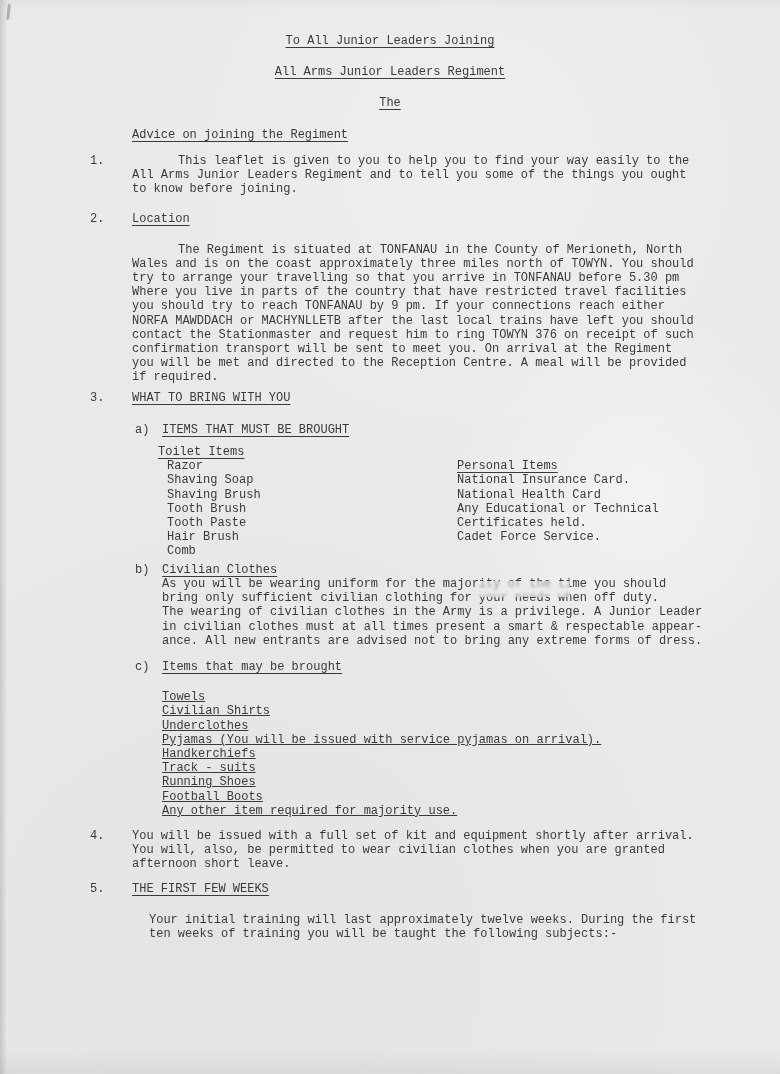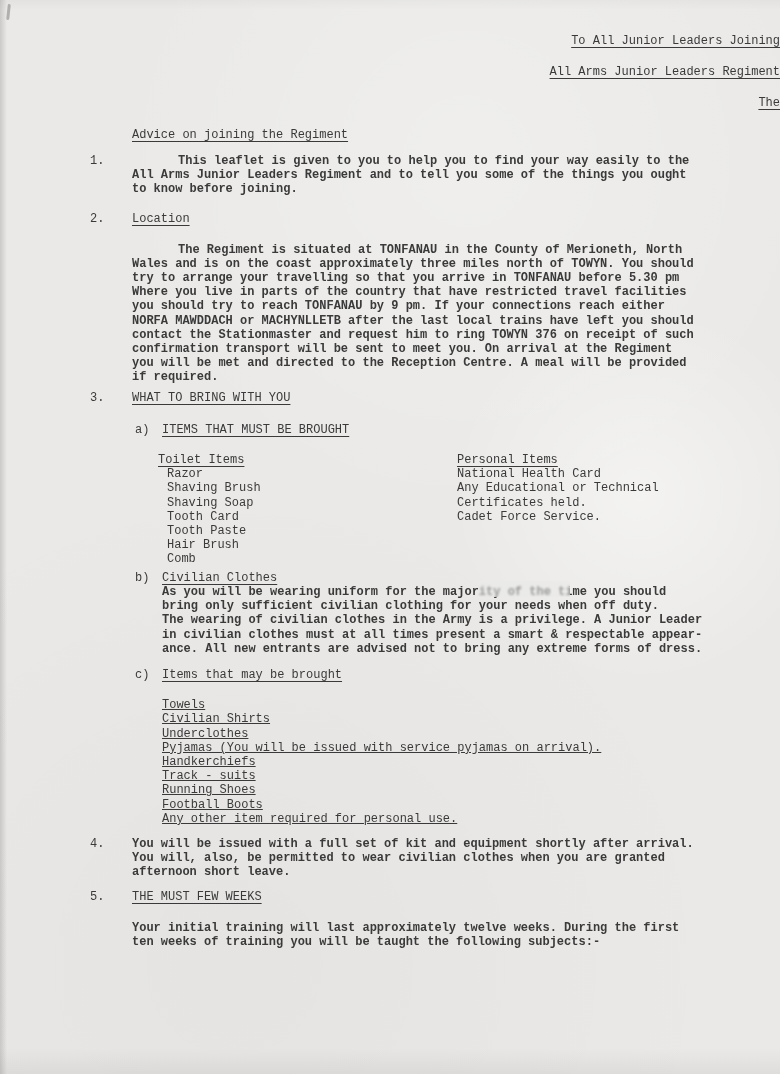--- a/index.html
+++ b/index.html
@@ -27,64 +27,65 @@
     color: var(--ink, #3a3a3a);
     padding-top: 34px;
     box-sizing: border-box;
   }
   .u {
     text-decoration: underline;
     text-underline-offset: 3px;
     text-decoration-thickness: 1px;
     font-family: Liberation Mono, monospace;
   }
-  .center { text-align: right; }
+  .center { text-align: center; }
   .title { margin-bottom: 17px; white-space: pre; }
   .title span { text-decoration: underline; text-underline-offset: 3px; }
   .subheading {
     margin-left: 132px;
     margin-bottom: 12px;
     white-space: pre;
   }
   .sec {
     position: relative;
     padding-left: 132px;
   }
   .num {
     position: absolute;
     left: 90px;
     top: 0;
     white-space: pre;
   }
-  .para { white-space: pre-wrap; font-weight: bold; }
+  .para { white-space: pre-wrap; }
   .indent { text-indent: 46px; }
   .sec-heading { white-space: pre; display: inline-block; }
   .mt16 { margin-top: 16px; }
   .mt18 { margin-top: 18px; }
-  .mt17 { margin-top: 17px; }
+  .mt17 { margin-top: 17px; margin-left: 17px; }
   .mt12 { margin-top: 12px; }
   .mt11 { margin-top: 11px; }
   .mt10 { margin-top: 10px; }
   .mt6  { margin-top: 6px; }
   .mt4  { margin-top: 4px; }
   .sub {
     position: relative;
     padding-left: 27px;
     margin-left: 3px;
   }
   .sub-label {
     position: absolute;
     left: 0;
     top: 0;
     white-space: pre;
   }
   .cols {
     display: flex;
     margin-left: 26px;
-    margin-top: 16px;
+    margin-top: 8px;
+    align-items: center;
   }
   .col-left { width: 299px; }
   .col-left .items { padding-left: 9px; }
   .col-right { flex: 1; }
   .line { white-space: pre; }
   .items.mt16 { margin-top: 16px; text-decoration: underline; }
   .smudge {
     position: absolute;
     left: 478px;
     top: 581px;
@@ -148,31 +149,32 @@
     <div class="sub mt18">
       <span class="sub-label">a)</span>
       <span class="sec-heading u">ITEMS THAT MUST BE BROUGHT</span>
     </div>
 
     <div class="cols">
       <div class="col-left">
         <div class="line u">Toilet Items</div>
         <div class="items">
             <div class="line">Razor</div>
+            <div class="line">Shaving Soap</div>
             <div class="line">Shaving Brush</div>
-            <div class="line">Shaving Soap</div>
-            <div class="line">Tooth Card</div>
+            <div class="line">Tooth Brush</div>
             <div class="line">Tooth Paste</div>
             <div class="line">Hair Brush</div>
             <div class="line">Comb</div>
           </div>
       </div>
       <div class="col-right">
         <div class="line u">Personal Items</div>
         <div class="items">
+            <div class="line">National Insurance Card.</div>
             <div class="line">National Health Card</div>
             <div class="line">Any Educational or Technical</div>
             <div class="line">Certificates held.</div>
             <div class="line">Cadet Force Service.</div>
           </div>
       </div>
     </div>
 
     
     <div class="sub mt4">
@@ -191,34 +193,34 @@
       <div class="sec-heading u">Items that may be brought</div>
       <div class="items mt16">
           <div class="line">Towels</div>
           <div class="line">Civilian Shirts</div>
           <div class="line">Underclothes</div>
           <div class="line">Pyjamas (You will be issued with service pyjamas on arrival).</div>
           <div class="line">Handkerchiefs</div>
           <div class="line">Track - suits</div>
           <div class="line">Running Shoes</div>
           <div class="line">Football Boots</div>
-          <div class="line">Any other item required for personal use.</div>
+          <div class="line">Any other item required for majority use.</div>
         </div>
     </div>
   </div>
 
   <div class="sec mt11">
     <span class="num">4.</span>
     <div class="para">You will be issued with a full set of kit and equipment shortly after arrival.
 You will, also, be permitted to wear civilian clothes when you are granted
 afternoon short leave.</div>
   </div>
 
   <div class="sec mt10">
     <span class="num">5.</span>
-    <div class="sec-heading u">THE MUST FEW WEEKS</div>
+    <div class="sec-heading u">THE FIRST FEW WEEKS</div>
     <div class="para mt17">Your initial training will last approximately twelve weeks. During the first
 ten weeks of training you will be taught the following subjects:-</div>
   </div>
 
   <div class="smudge"></div>
 
 </div>
 
 </body></html>

